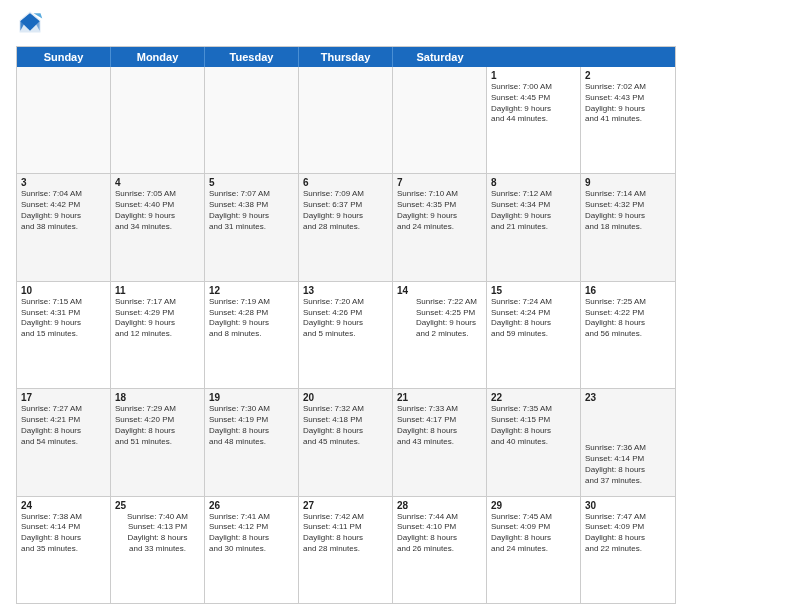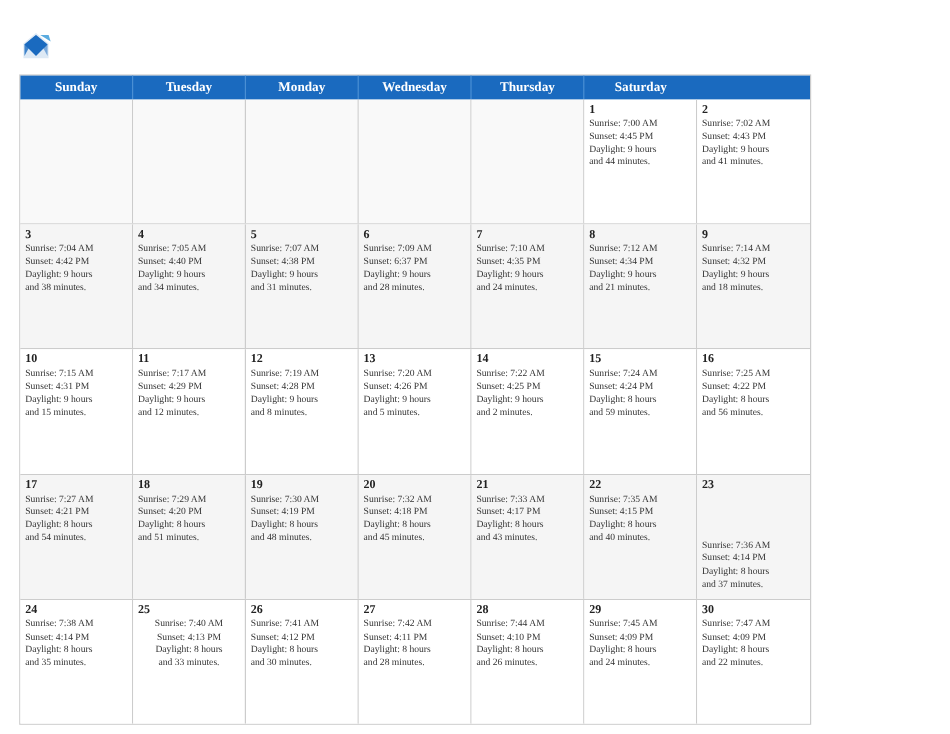--- a/index.html
+++ b/index.html
@@ -6,24 +6,23 @@
     body {
       font-family: Arial, sans-serif;
       background: #fff;
       width: 792px;
       height: 612px;
       overflow: hidden;
     }
     .page {
       width: 692px;
       height: 612px;
-      padding: 24px 16px 8px 16px;
+      padding: 8px 16px 8px 16px;
       display: flex;
       flex-direction: column;
-      font-family: Liberation Serif, serif;
     }
     .header {
       display: flex;
       justify-content: space-between;
       align-items: flex-start;
       margin-bottom: 10px;
     }
     .logo {
       display: flex;
       align-items: center;
@@ -130,23 +129,22 @@
     </div>
     <div class="title-block">
       <div class="month-title"></div>
       <div class="location"></div>
     </div>
   </div>
 
   <div class="calendar">
     <div class="cal-header" id="cal-header">
         <div class="cal-header-cell">Sunday</div>
+        <div class="cal-header-cell">Monday</div>
         <div class="cal-header-cell">Tuesday</div>
-        <div class="cal-header-cell">Monday</div>
-        <div class="cal-header-cell">Wednesday</div>
         <div class="cal-header-cell">Thursday</div>
         <div class="cal-header-cell">Saturday</div>
       </div>
     <div class="cal-body" id="cal-body">
         <div class="cal-row">
           <div class="cal-cell empty"></div>
           <div class="cal-cell empty"></div>
           <div class="cal-cell empty"></div>
           <div class="cal-cell empty"></div>
           <div class="cal-cell empty"></div>
@@ -240,21 +238,21 @@
           </div>
           <div class="cal-cell">
             <span class="day-num">13</span>
             <div class="cell-text" style="white-space: pre-line;">Sunrise: 7:20 AM
 Sunset: 4:26 PM
 Daylight: 9 hours
 and 5 minutes.</div>
           </div>
           <div class="cal-cell">
             <span class="day-num">14</span>
-            <div class="cell-text" style="white-space: pre-line;">Sunrise: 7:22 AM
+            <div class="cell-text" style="white-space: pre-line; margin-left: 19px;">Sunrise: 7:22 AM
 Sunset: 4:25 PM
 Daylight: 9 hours
 and 2 minutes.</div>
           </div>
           <div class="cal-cell">
             <span class="day-num">15</span>
             <div class="cell-text" style="white-space: pre-line;">Sunrise: 7:24 AM
 Sunset: 4:24 PM
 Daylight: 8 hours
 and 59 minutes.</div>

